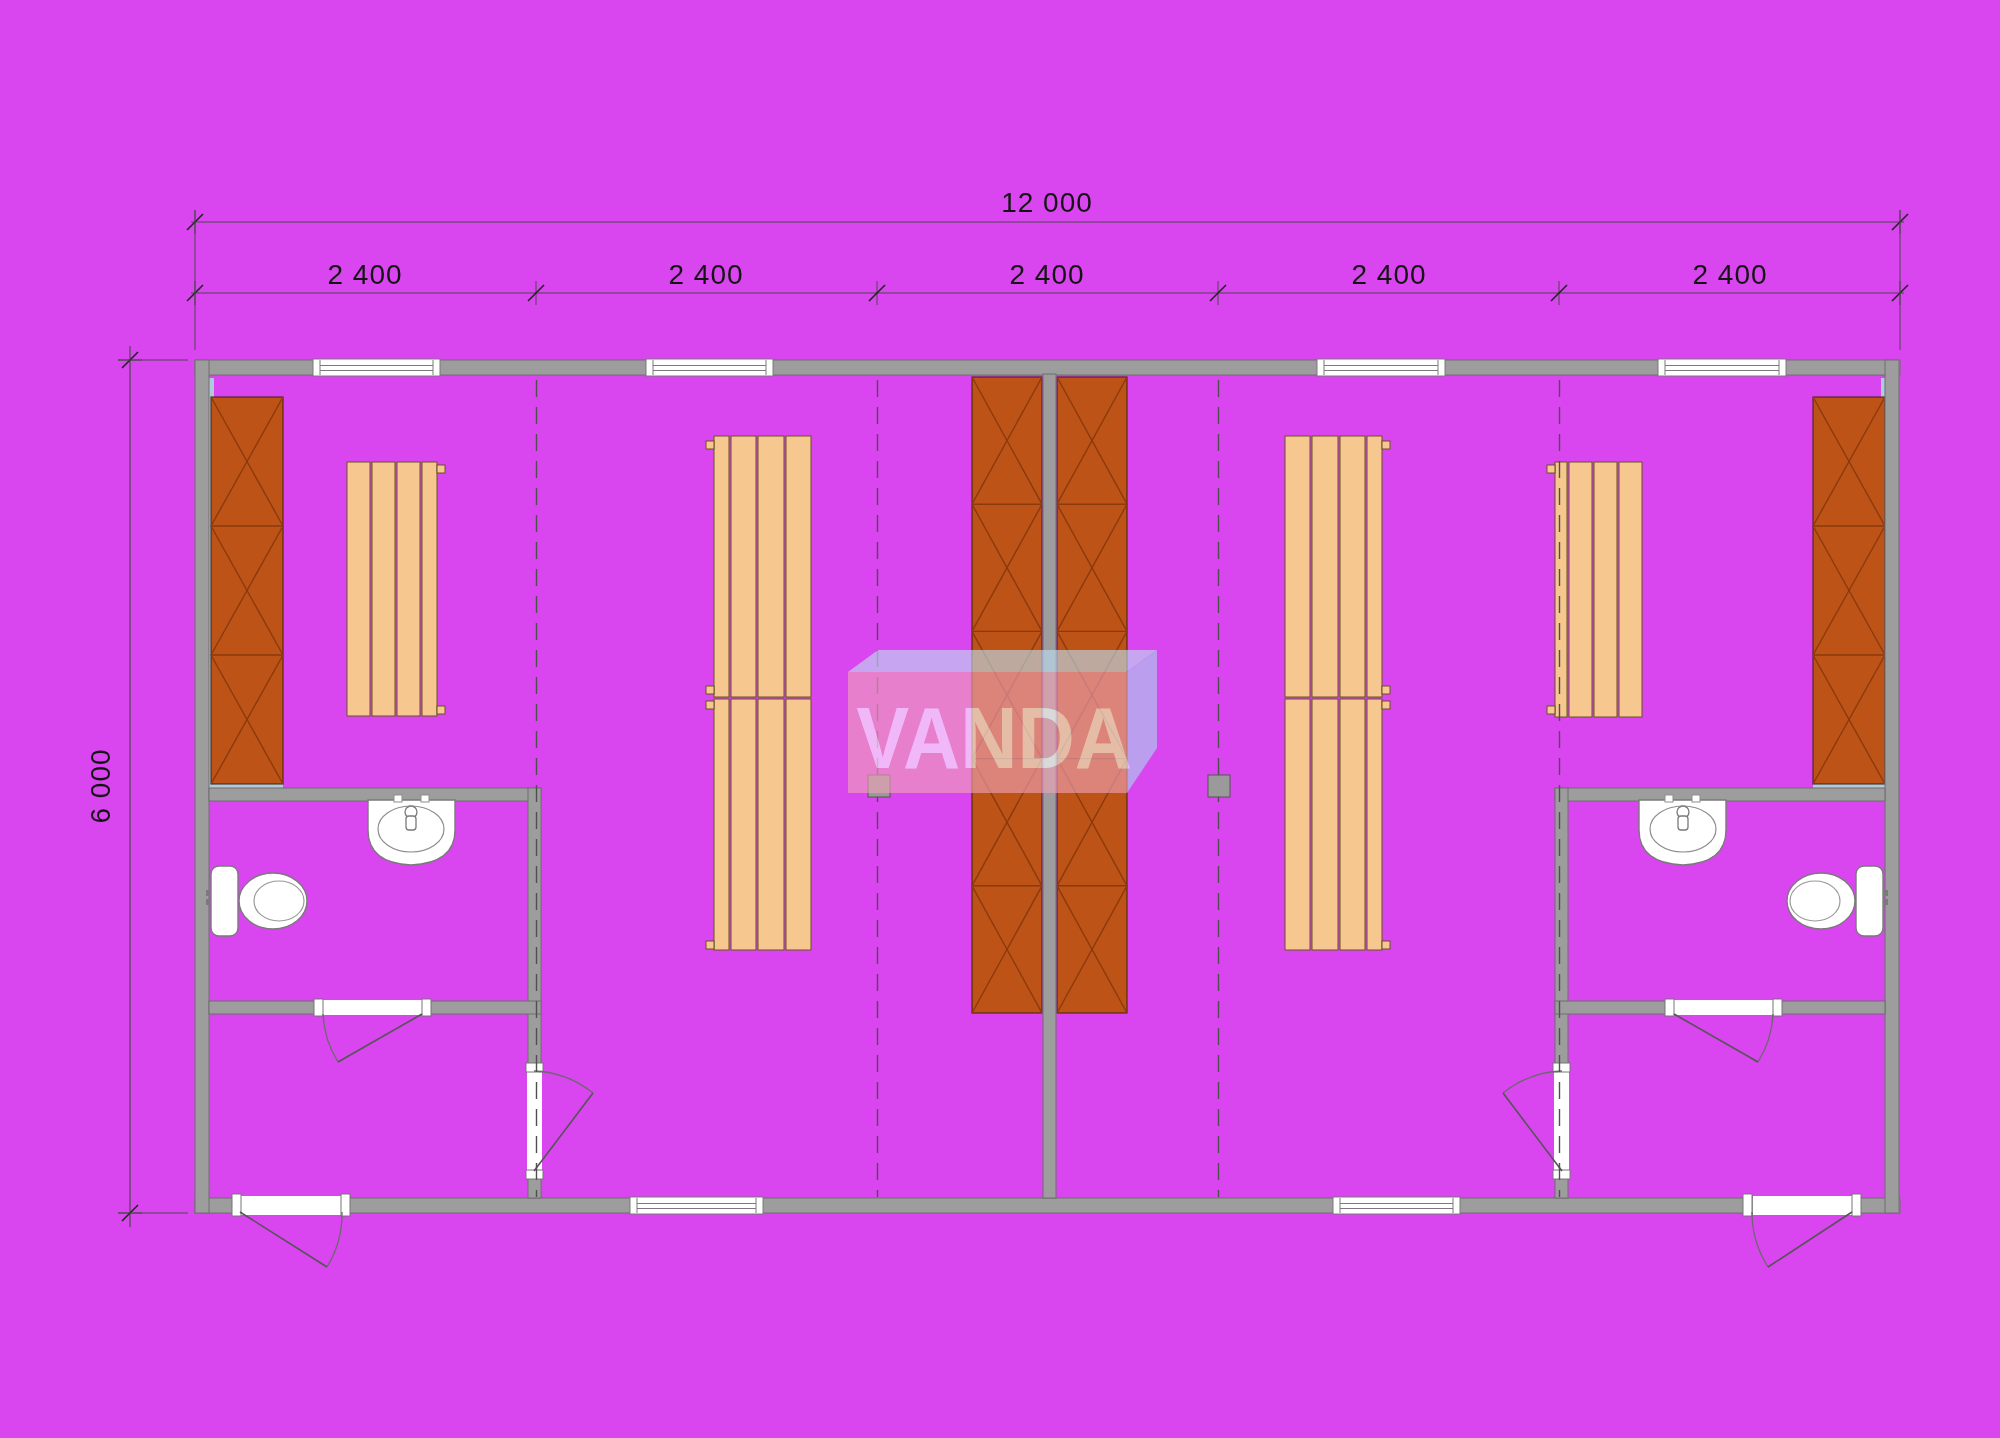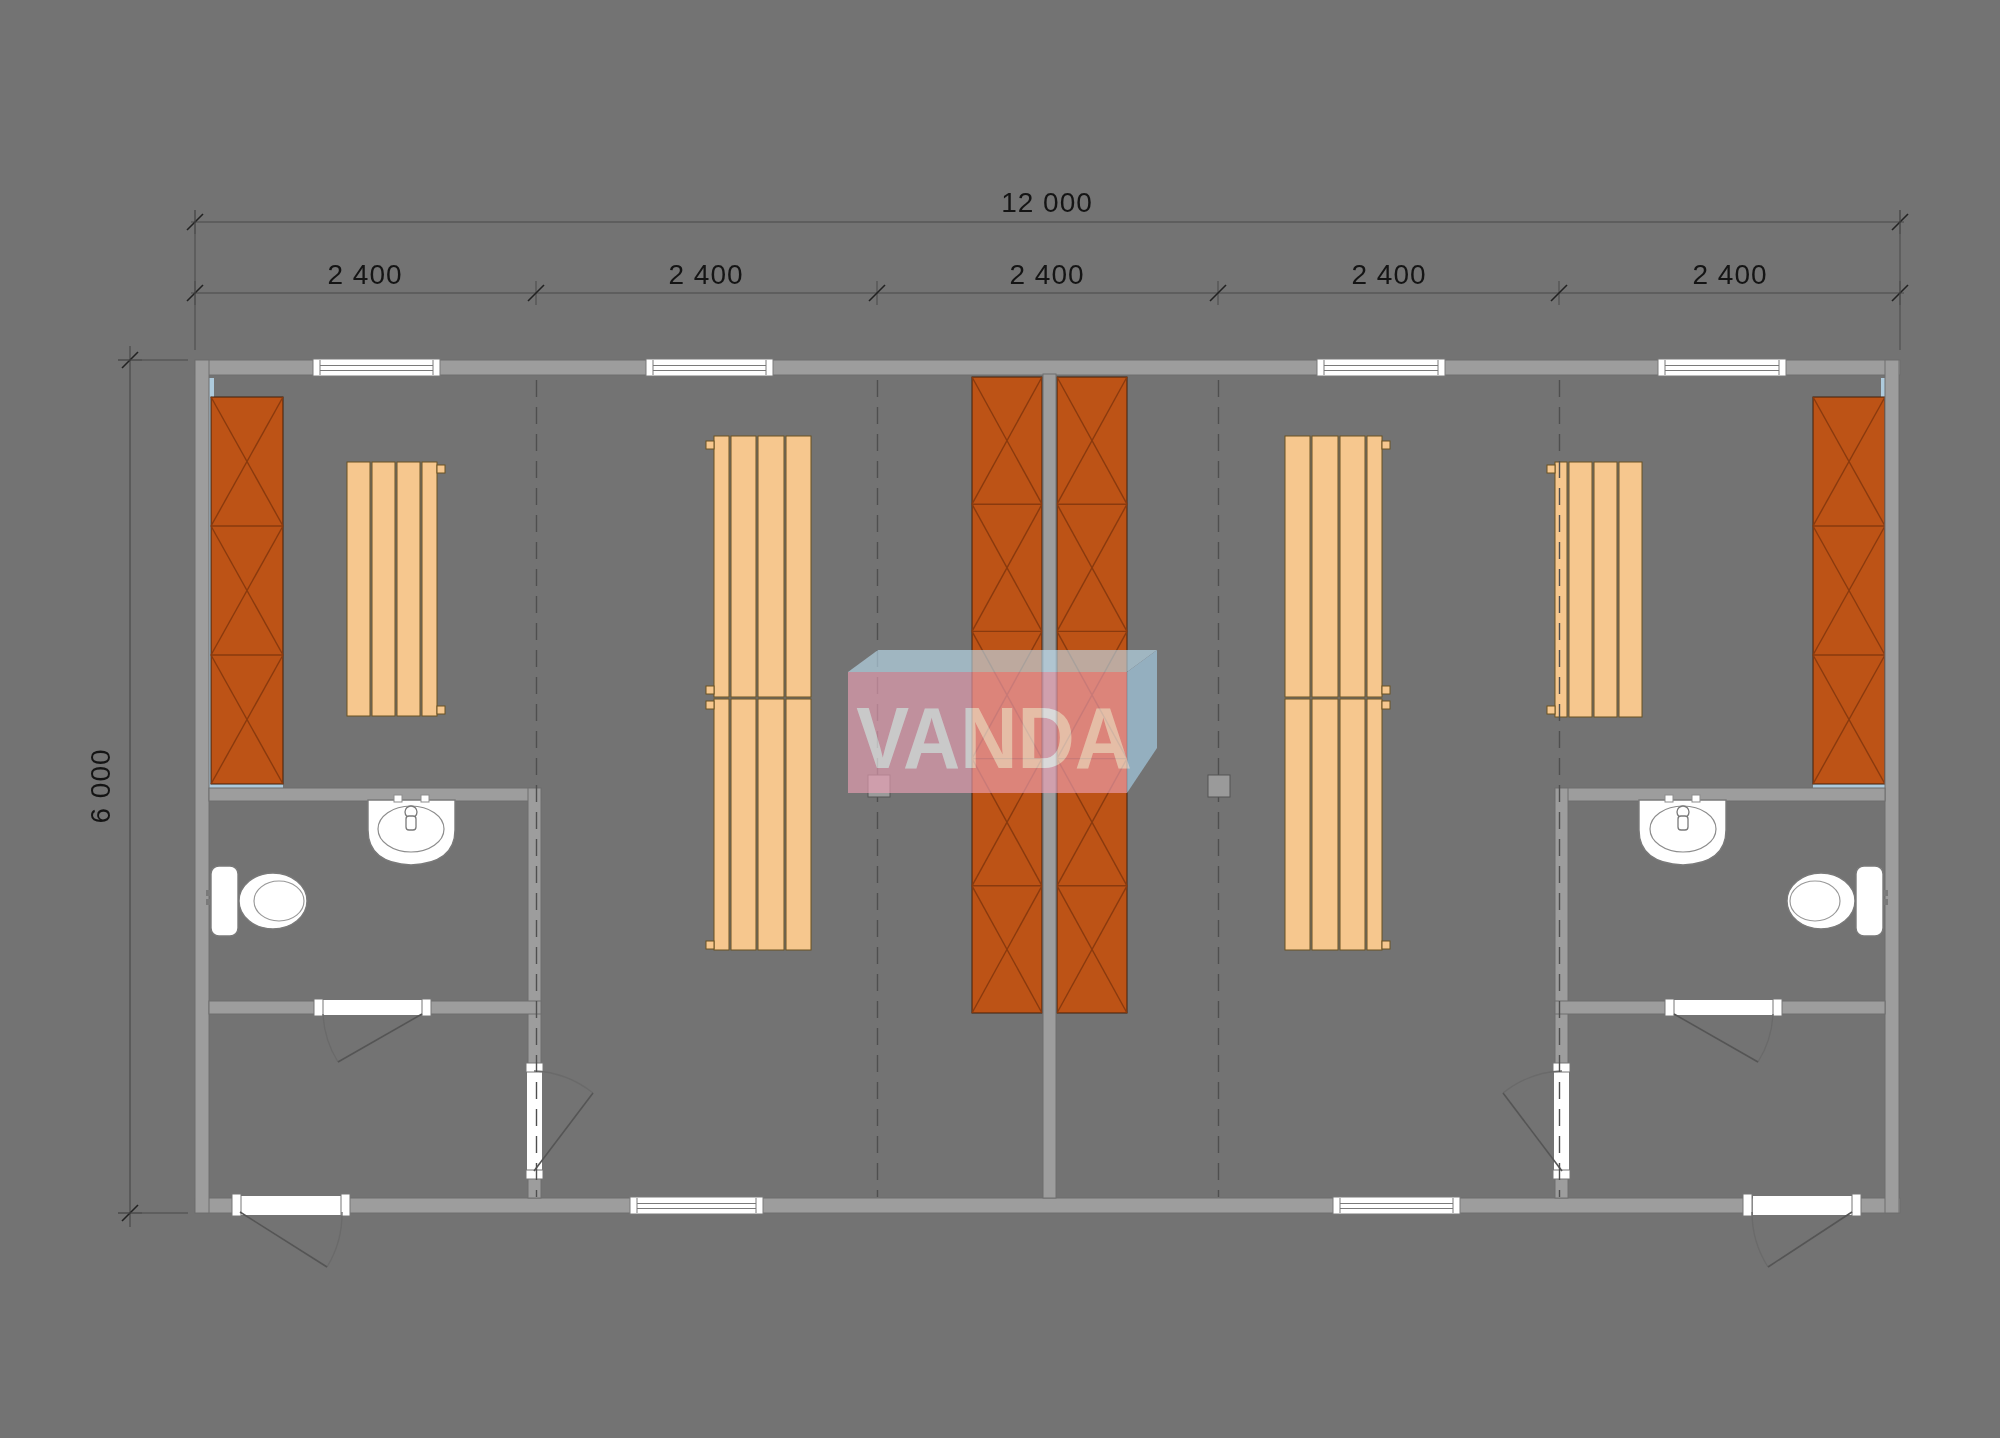--- a/index.html
+++ b/index.html
@@ -1,16 +1,16 @@
 <!DOCTYPE html>
 <html><head>
 <meta charset="utf-8">
 <style>
   html,body{margin:0;padding:0;background:#fff;}
-  #plan{position:relative;width:2000px;height:1438px;background:#737373;overflow:hidden;
+  #plan{position:relative;width:2000px;height:1438px;background:#d946ef;overflow:hidden;
         font-family:"Liberation Sans",sans-serif;}
   #plan-svg{position:absolute;left:0;top:0;}
   .dim-label{position:absolute;font-size:28px;color:#141414;white-space:pre;
              transform:translate(-50%,-50%);letter-spacing:1px;}
   .dim-label.v{transform:translate(-50%,-50%) rotate(-90deg);}
   #watermark{position:absolute;left:0;top:0;width:2000px;height:1142px;pointer-events:none;opacity:.62;}
   #wm-box{position:absolute;left:840px;top:640px;}
   #wm-text{position:absolute;left:856px;top:682px;width:276px;height:112px;
            display:flex;align-items:center;justify-content:center;
            font-weight:800;font-size:88px;line-height:1;color:#fff;

